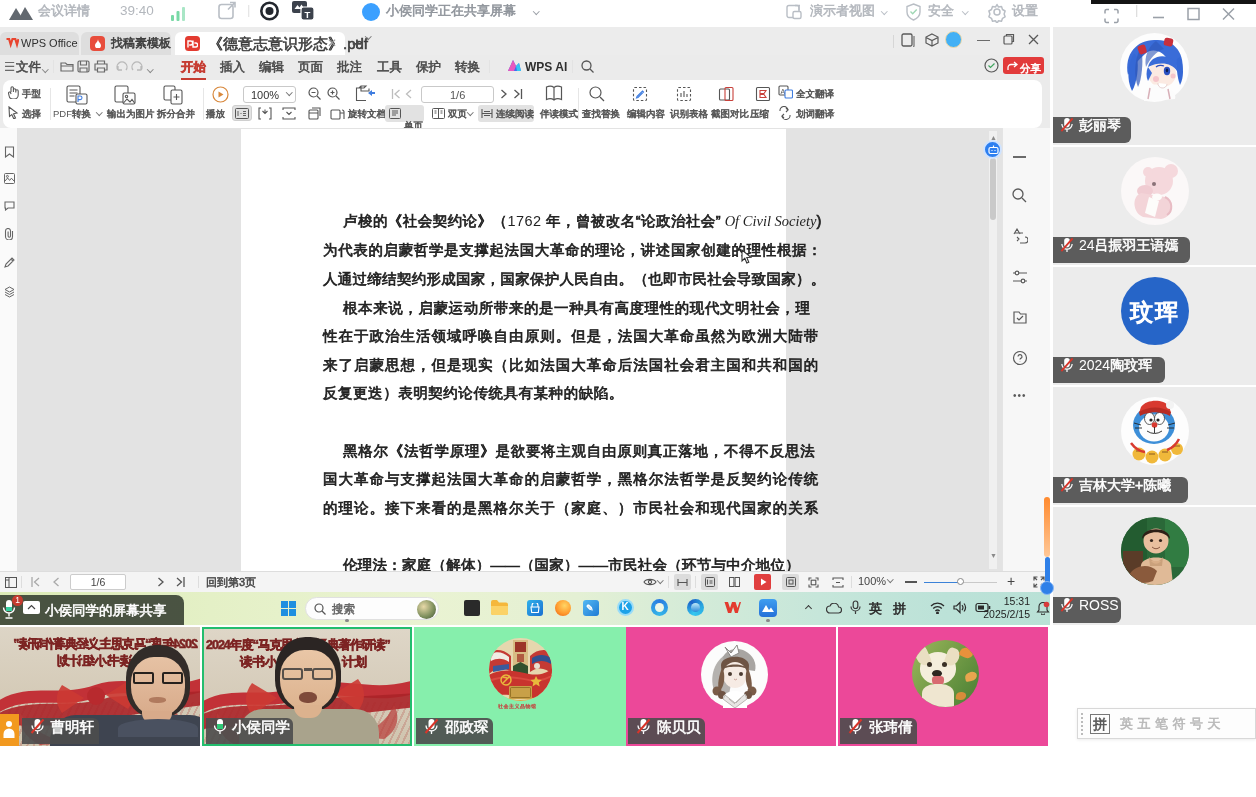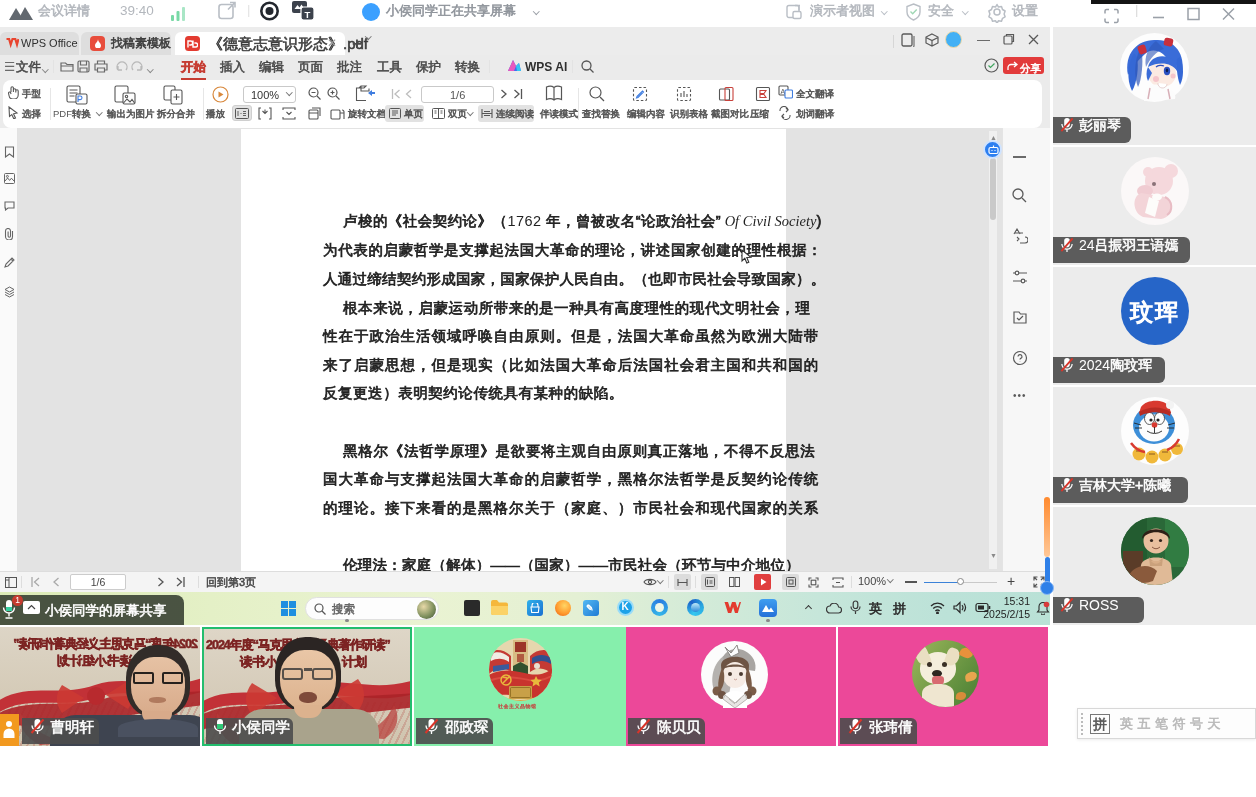--- a/index.html
+++ b/index.html
@@ -287,21 +287,21 @@
     <svg style="position:absolute;left:330px;top:27px" width="15" height="13" viewBox="0 0 15 13" fill="none" stroke="#565656" stroke-width="1.1">
         <rect x="1" y="3" width="9" height="9" rx="1"></rect>
         <path d="M12 3 a 2 2 0 0 1 2 2 v7 M10 6 H14"></path>
       </svg>
     <div class="cjk" style="position:absolute;left:348px;top:28px">旋转文档</div>
     <div style="position:absolute;left:385px;top:25px;width:39px;height:17px;background:#e2e2e2;border-radius:3px"></div>
     <svg style="position:absolute;left:389px;top:28px" width="12" height="11" viewBox="0 0 12 11" fill="none" stroke="#565656" stroke-width="1">
         <rect x="0.5" y="0.5" width="11" height="10" rx="1"></rect>
         <path d="M3 3 h6 M3 5 h6 M3 7 h4"></path>
       </svg>
-    <div class="cjk" style="position:absolute;left:404px;top:28px">单页</div>
+    <div class="cjk" style="position:absolute;left:404px;top:40px">单页</div>
     <svg style="position:absolute;left:432px;top:28px" width="13" height="11" viewBox="0 0 13 11" fill="none" stroke="#565656" stroke-width="1">
         <rect x="0.5" y="0.5" width="12" height="10" rx="1"></rect>
         <path d="M6.5 0.5 V10.5 M2.5 3 h2 M2.5 5 h2 M8.5 3 h2 M8.5 5 h2"></path>
       </svg>
     <div class="cjk" style="position:absolute;left:448px;top:28px">双页</div>
     <div style="position:absolute;left:468px;top:30px;font-size:8px;color:#777"><i class="ch"></i></div>
     <div style="position:absolute;left:478px;top:25px;width:56px;height:17px;background:#e2e2e2;border-radius:3px"></div>
     <svg style="position:absolute;left:481px;top:28px" width="12" height="11" viewBox="0 0 12 11" fill="none" stroke="#565656" stroke-width="1.1">
         <path d="M1 1 V10 M11 1 V10 M1 5.5 H11 M3 3.5 h6 M3 7.5 h6"></path>
       </svg>
@@ -845,21 +845,21 @@
           <path d="M21 22 C21 9 49 9 49 22 C43 13 27 13 21 22Z" fill="#2e2016"></path>
           <circle cx="30.5" cy="23.5" r="1.6" fill="#32241c"></circle>
           <circle cx="39.5" cy="23.5" r="1.6" fill="#32241c"></circle>
           <path d="M31 30 q4 3.5 8 0" stroke="#8a5a44" stroke-width="1" fill="none"></path>
           <path d="M20 48 C22 38 48 38 50 48 L52 68 H18 Z" fill="#e0ba97"></path>
           <path d="M28 40 q7 9 14 0 l-1 9 h-12 Z" fill="#caa17c"></path>
           <path d="M8 58 C14 48 28 46 36 54 L32 64 C22 68 12 66 8 58Z" fill="#8a5a3c"></path>
           <path d="M30 44 a6 6 0 0 0 10 0 Z" fill="#d8ae88"></path>
         </g>
       </svg>
-    <div class="nlabel" style="left:0;top:90px;width:91px;height:26px;border-radius:0 6px 6px 0">
+    <div class="nlabel" style="left:0;top:90px;width:68px;height:26px;border-radius:0 6px 6px 0">
       <svg style="margin-left:7px" width="14" height="16" viewBox="0 0 15 17">
           <rect x="4.5" y="1" width="6" height="10" rx="3" fill="#fff"></rect>
           <path d="M2 7.5 a5.5 5.5 0 0 0 11 0 M7.5 13 V16" fill="none" stroke="#fff" stroke-width="1.3"></path>
           <path d="M1.5 15 L13.5 1.5" stroke="#d8352a" stroke-width="2"></path>
         </svg>
       <span style="margin-left:5px;font-size:14px">ROSS</span>
     </div>
   </div>
 </div>
 <div class="abs" id="thermo">

